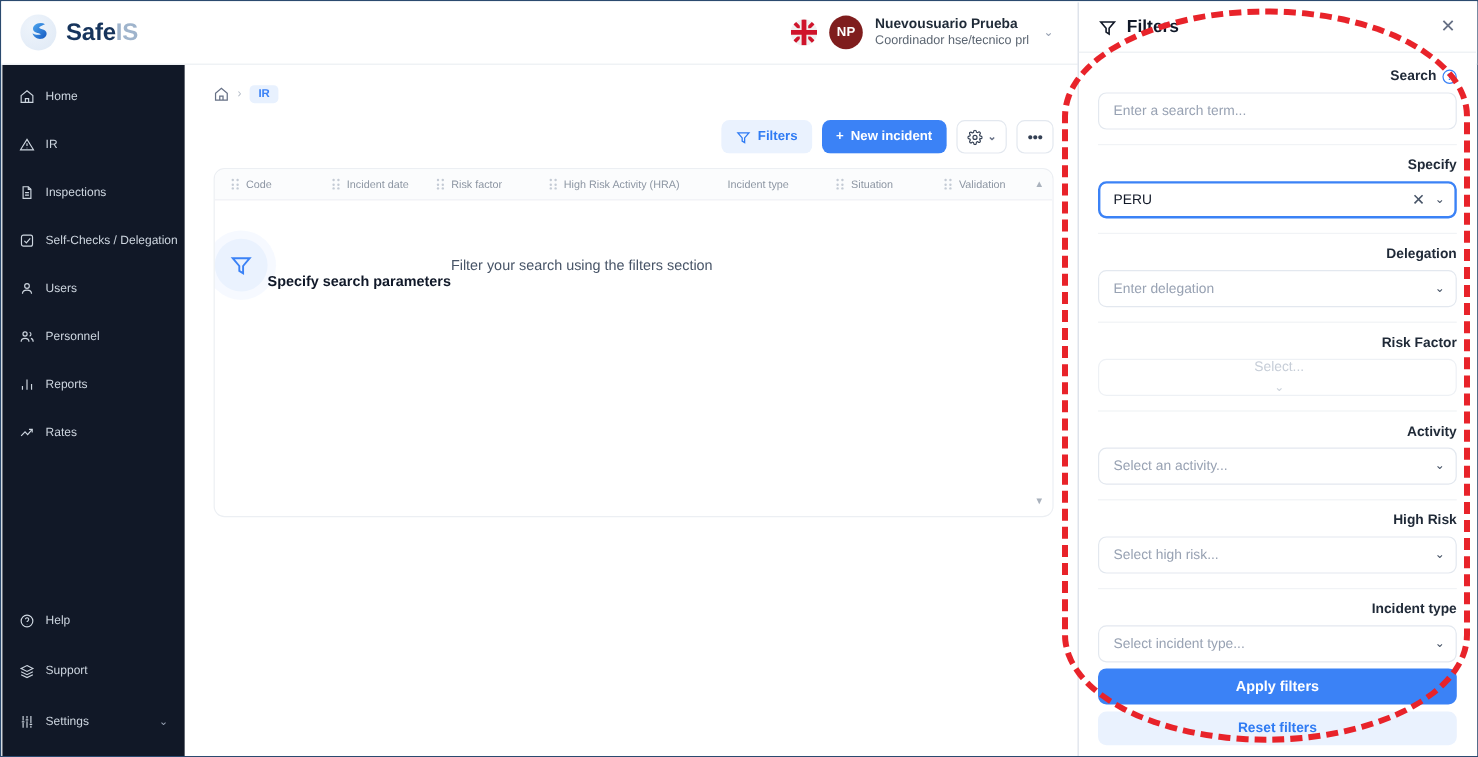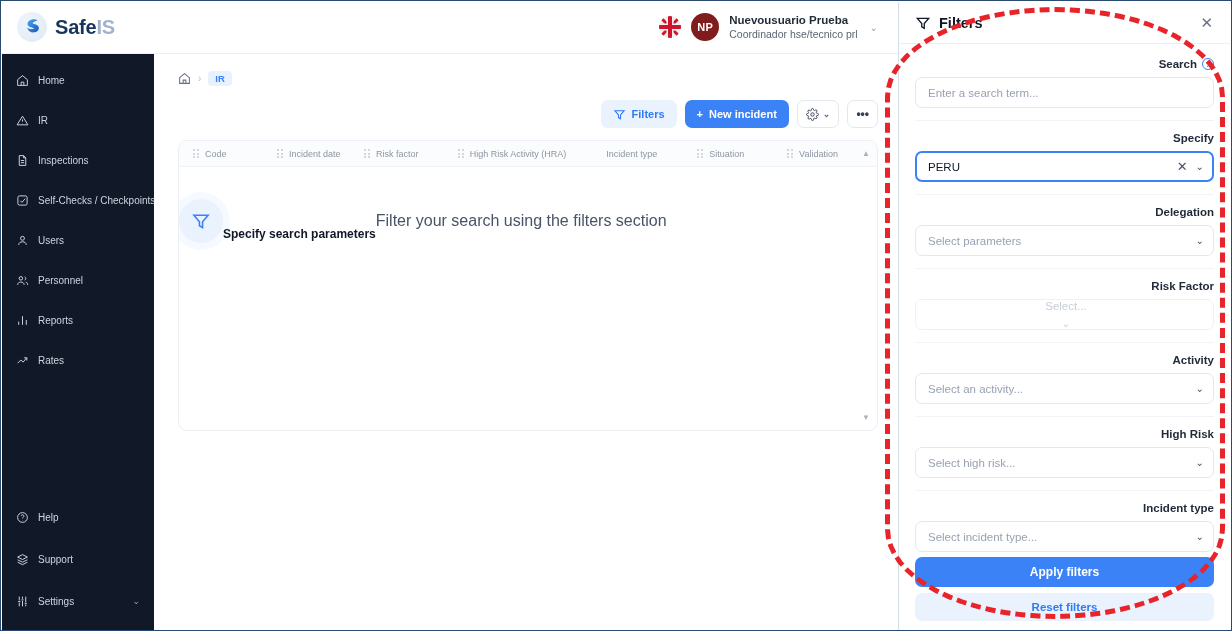--- a/index.html
+++ b/index.html
@@ -150,21 +150,21 @@
     position: absolute; left: 0; right: 0; top: 58px;
     display: flex; flex-direction: row; align-items: center;
   }
   .empty-circle {
     width: 44px; height: 44px; border-radius: 50%;
     background: #eaf2fe;
     display: flex; align-items: center; justify-content: center;
     box-shadow: 0 0 0 7px rgba(234,242,254,.45);
   }
   .empty-title { margin-top: 26px; font-size: 12px; font-weight: 700; color: #101828; }
-  .empty-sub { margin-top: 0; font-size: 16px; color: #475467; }
+  .empty-sub { margin-top: 0; font-size: 12px; color: #475467; }
 
   
   .filters-panel {
     position: absolute; right: 1px; top: 1px;
     width: 332px; height: 629px;
     background: #ffffff;
     border-left: 1px solid #d6dde6;
     display: flex; flex-direction: column;
     z-index: 10;
   }
@@ -309,21 +309,21 @@
             <path d="M9 12h6M9 16h6"></path>
           </svg>
         <span class="label">Inspections</span>
       </div>
 
       <div class="nav-item">
         <svg class="nav-icon" viewBox="0 0 24 24" fill="none" stroke="currentColor" stroke-width="1.8">
             <rect x="3.5" y="3.5" width="17" height="17" rx="3"></rect>
             <path d="M8 12.5l3 3 6-7"></path>
           </svg>
-        <span class="label">Self-Checks / Checkpoints</span>
+        <span class="label">Self-Checks / Delegation</span>
       </div>
 
       <div class="nav-item">
         <svg class="nav-icon" viewBox="0 0 24 24" fill="none" stroke="currentColor" stroke-width="1.8">
             <circle cx="12" cy="8" r="3.6"></circle>
             <path d="M5 20c0-3.6 3.2-5.6 7-5.6s7 2 7 5.6"></path>
           </svg>
         <span class="label">Users</span>
       </div>
 
@@ -537,21 +537,21 @@
           <span class="ctl-clear">✕</span>
           <span class="ctl-chev">⌄</span>
         </div>
       </div>
 
       <div class="field">
         <div class="field-label">
           <span>Delegation</span>
         </div>
         <div class="control">
-          <span class="val">Select parameters</span>
+          <span class="val">Enter delegation</span>
           <span class="ctl-chev">⌄</span>
         </div>
       </div>
 
       <div class="field">
         <div class="field-label">
           <span>Risk Factor</span>
         </div>
         <div class="control disabled">
           <span class="val">Select...</span>

